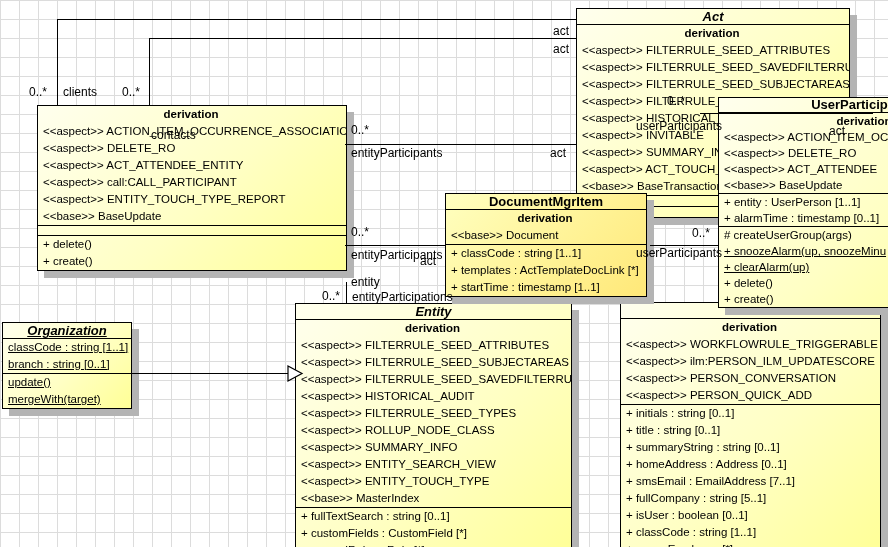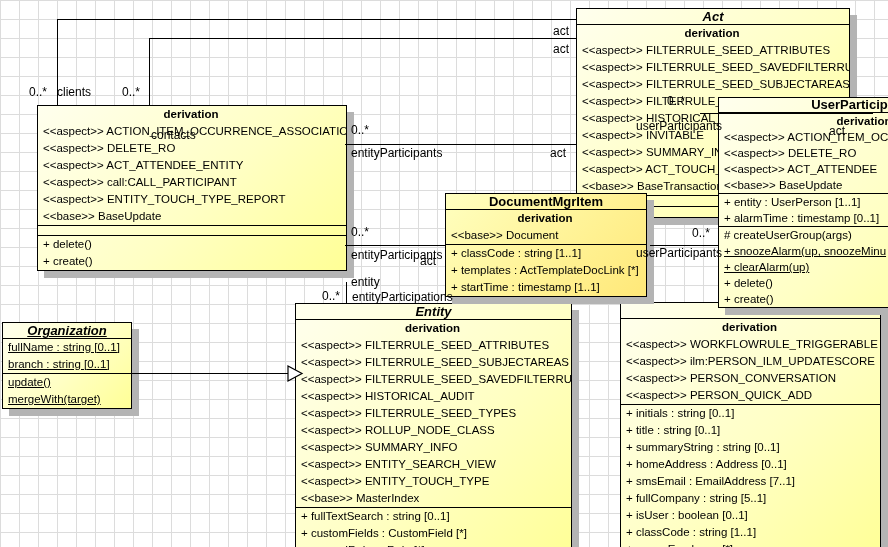--- a/index.html
+++ b/index.html
@@ -140,40 +140,40 @@
       </div>
       <div class="section">
         <div class="row">+ fullTextSearch : string [0..1]</div>
         <div class="row">+ customFields : CustomField [*]</div>
         <div class="row">+ scopedRoles : Role [*]</div>
       </div>
     </div>
     <div class="uml-class" style="left: 2px; top: 322px; width: 128px; z-index: 2; text-decoration: underline;">
       <div class="title italic">Organization</div>
       <div class="section">
-        <div class="row">fullName : string [0..1]</div>
+        <div class="row">classCode : string [1..1]</div>
         <div class="row">branch : string [0..1]</div>
       </div>
       <div class="section">
         <div class="row">update()</div>
         <div class="row">mergeWith(target)</div>
       </div>
     </div>
     <div class="edge" style="left: 57px; top: 19px; width: 1px; height: 86px;"></div>
     <div class="edge" style="left: 57px; top: 19px; width: 519px; height: 1px;"></div>
     <div class="edge" style="left: 149px; top: 38px; width: 1px; height: 67px;"></div>
     <div class="edge" style="left: 149px; top: 38px; width: 427px; height: 1px;"></div>
     <div class="edge" style="left: 345px; top: 144px; width: 231px; height: 1px;"></div>
     <div class="edge" style="left: 345px; top: 245px; width: 100px; height: 1px;"></div>
     <div class="edge" style="left: 650px; top: 245px; width: 68px; height: 1px;"></div>
     <div class="edge" style="left: 700px; top: 113px; width: 173px; height: 1px;"></div>
     <div class="edge" style="left: 346px; top: 282px; width: 1px; height: 21px;"></div>
     <div class="edge" style="left: 130px; top: 373px; width: 158px; height: 1px;"></div>
     <div class="edge-label" style="left: 29px; top: 85px;">0..*</div>
-    <div class="edge-label" style="left: 57px; top: 85px;">clients</div>
+    <div class="edge-label" style="left: 57px; top: 85px; padding-left: 6px;">clients</div>
     <div class="edge-label" style="left: 122px; top: 85px;">0..*</div>
     <div class="edge-label" style="left: 151px; top: 96px; margin-top: 32px;">contacts</div>
     <div class="edge-label" style="left: 553px; top: 24px;">act</div>
     <div class="edge-label" style="left: 553px; top: 42px;">act</div>
     <div class="edge-label" style="left: 351px; top: 123px;">0..*</div>
     <div class="edge-label" style="left: 351px; top: 146px;">entityParticipants</div>
     <div class="edge-label" style="left: 550px; top: 146px;">act</div>
     <div class="edge-label" style="left: 351px; top: 225px;">0..*</div>
     <div class="edge-label" style="left: 351px; top: 248px;">entityParticipants</div>
     <div class="edge-label" style="left: 420px; top: 254px;">act</div>

